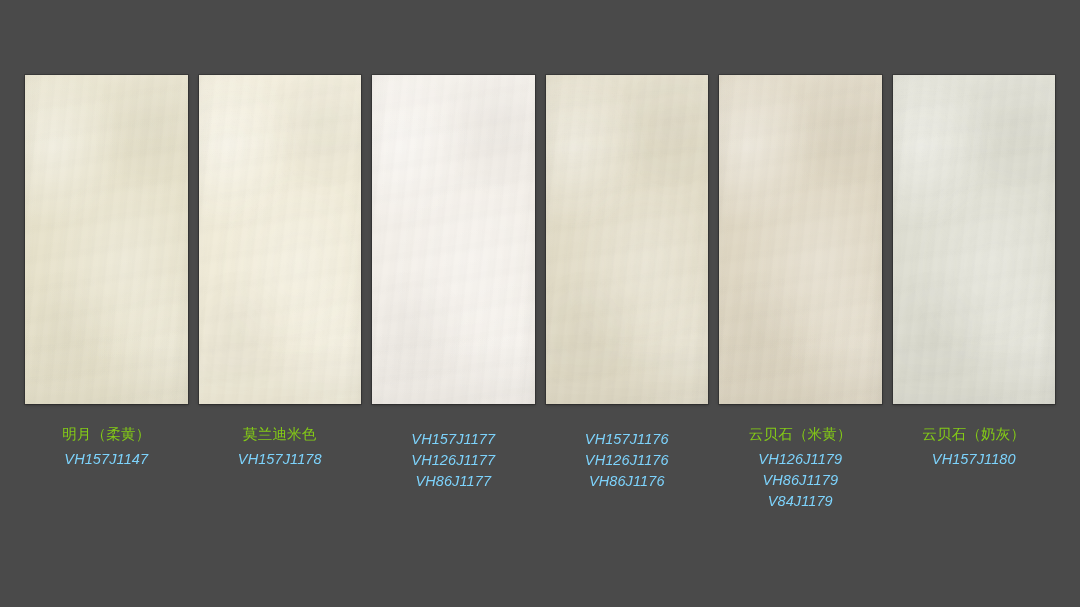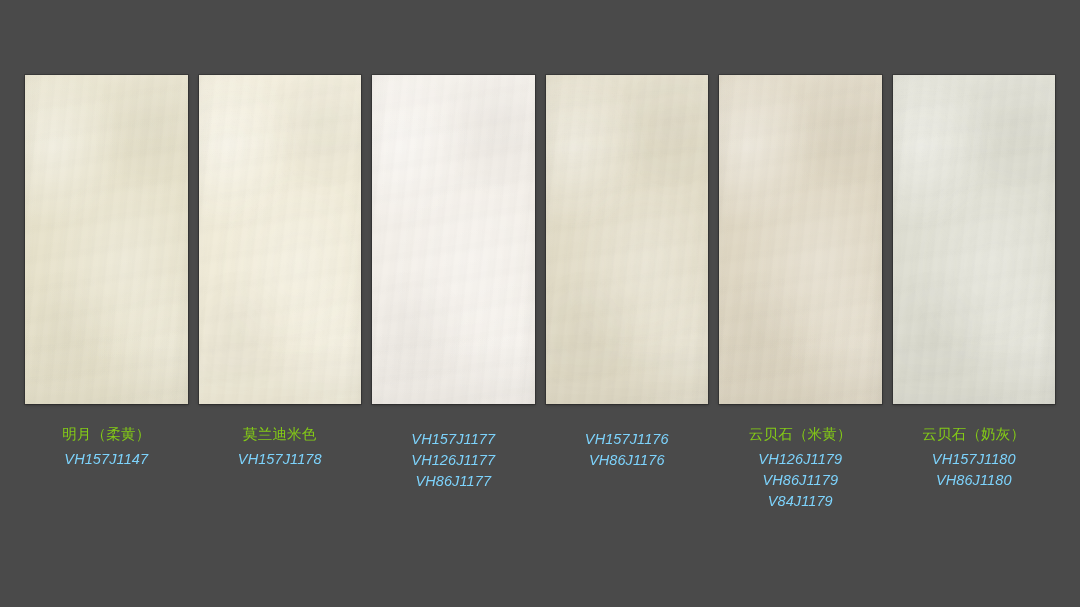--- a/index.html
+++ b/index.html
@@ -195,33 +195,33 @@
       <div class="caption">
         <div class="caption-codes">
           <div class="caption-code">VH157J1177</div>
           <div class="caption-code">VH126J1177</div>
           <div class="caption-code">VH86J1177</div>
         </div>
       </div>
       <div class="caption">
         <div class="caption-codes">
           <div class="caption-code">VH157J1176</div>
+          <div class="caption-code">VH126J1176</div>
           <div class="caption-code">VH86J1176</div>
         </div>
       </div>
       <div class="caption">
         <div class="caption-name">云贝石（米黄）</div>
         <div class="caption-codes">
           <div class="caption-code">VH126J1179</div>
           <div class="caption-code">VH86J1179</div>
           <div class="caption-code">V84J1179</div>
         </div>
       </div>
       <div class="caption">
         <div class="caption-name">云贝石（奶灰）</div>
         <div class="caption-codes">
           <div class="caption-code">VH157J1180</div>
-          <div class="caption-code">VH86J1180</div>
         </div>
       </div>
     </div>
 
 </div>
 
 </body></html>

